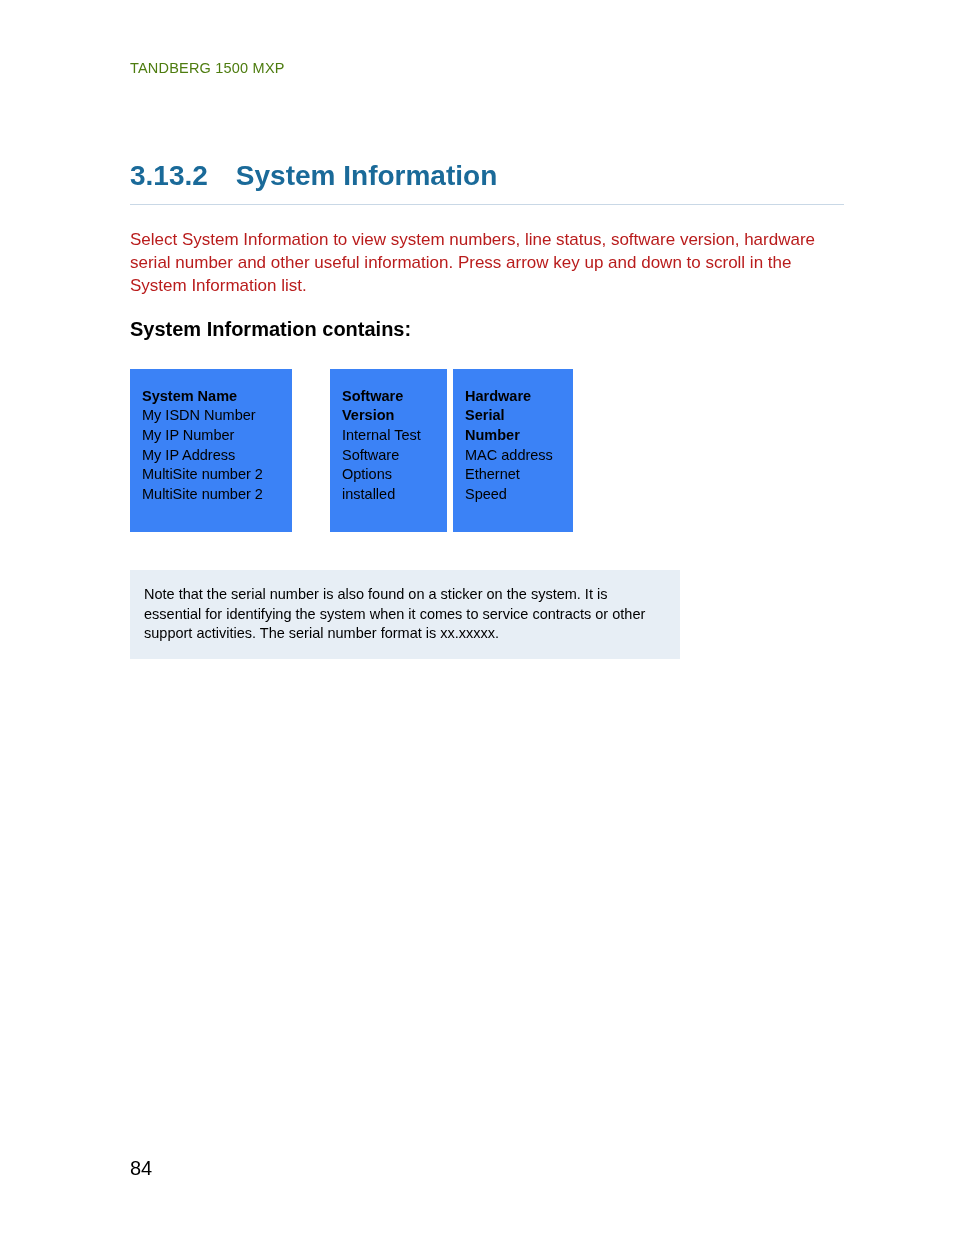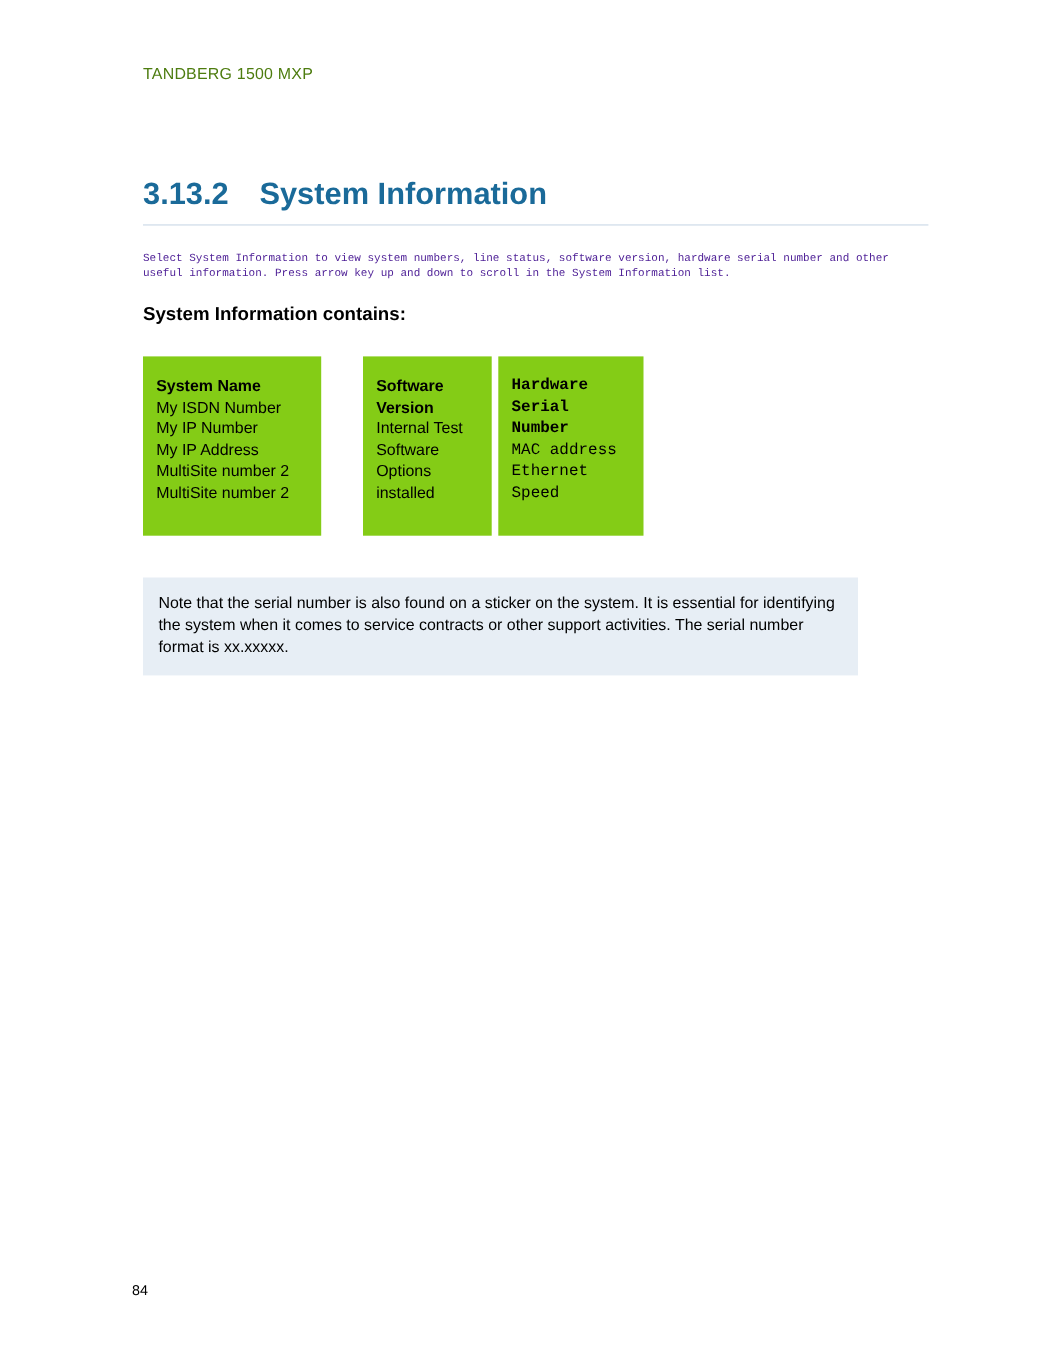--- a/index.html
+++ b/index.html
@@ -30,64 +30,63 @@
     .section-number {
       display: inline-block;
       margin-right: 28px;
     }
     .hr-line {
       border: none;
       border-top: 1px solid #c9d8e6;
       margin-bottom: 24px;
     }
     .intro-text {
-      font-size: 10px;
+      font-size: 17px;
       line-height: 1.35;
-      color: #4c1d95;
+      color: #b91c1c;
       margin-bottom: 20px;
-      font-family: Liberation Mono, monospace;
     }
     .contains-heading {
-      font-size: 17px;
+      font-size: 20px;
       font-weight: bold;
       color: #000;
       margin-bottom: 28px;
     }
     .info-grid {
       display: flex;
       gap: 6px;
       margin-bottom: 38px;
     }
     .info-box {
-      background: #84cc16;
+      background: #3b82f6;
       padding: 18px 12px 28px 12px;
       font-size: 14.5px;
       line-height: 1.35;
       color: #000;
     }
     .info-box .box-heading {
       font-weight: bold;
     }
     .box-1 { width: 162px; }
     .box-2 { width: 117px; margin-left: 32px; }
     .box-3 { width: 128px; }
-    .box-4 { width: 132px; font-family: Liberation Mono, monospace; }
+    .box-4 { width: 120px; }
     .note-box {
       background: #e7eef5;
       padding: 15px 18px 15px 14px;
       font-size: 14.5px;
       line-height: 1.35;
       color: #000;
-      width: 650px;
+      width: 550px;
     }
     .page-number {
       position: absolute;
       bottom: 55px;
-      left: 120px;
-      font-size: 13px;
+      left: 130px;
+      font-size: 20px;
       color: #000;
     }
   </style>
 </head>
 <body>
 
 <div class="header-text">TANDBERG 1500 MXP</div>
 
 <h1 class="section-title">
   <span class="section-number">3.13.2</span><span>System Information</span>

